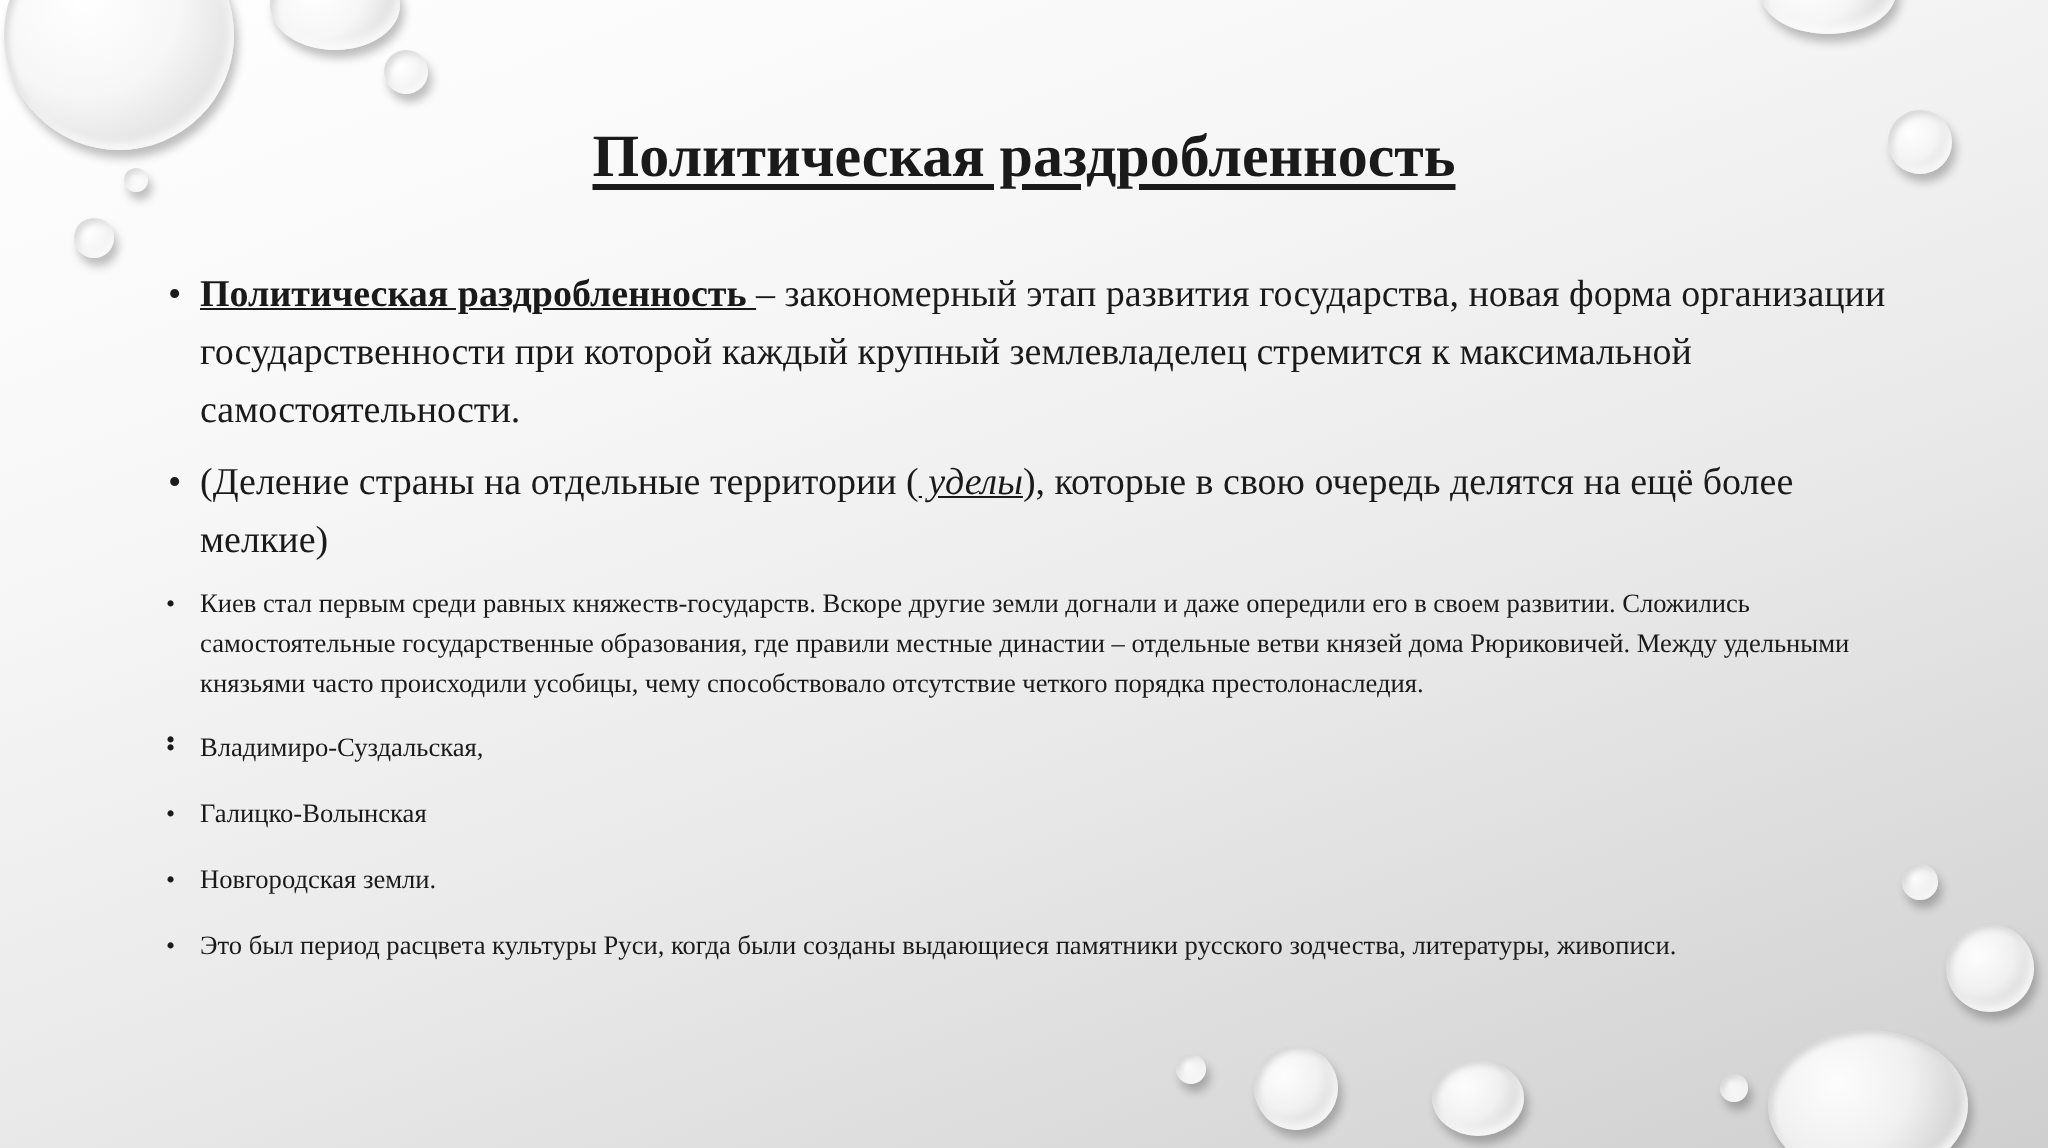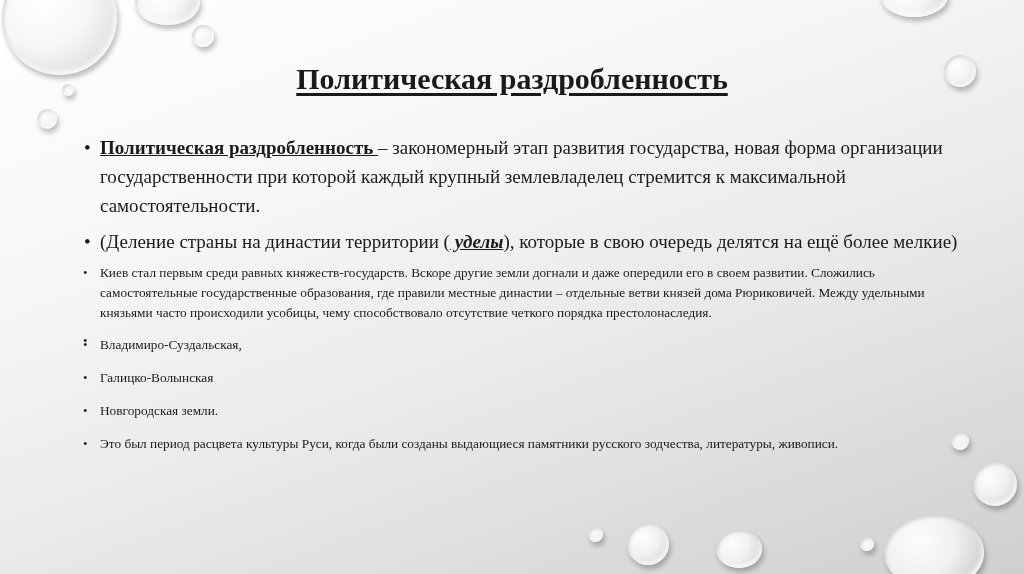--- a/index.html
+++ b/index.html
@@ -14,21 +14,21 @@
     font-size:30px; font-weight:bold; text-decoration:underline; text-underline-offset:4px; }
   .content { position:absolute; left:78px; top:133px; width:880px; }
   .item { position:relative; padding-left:22px; }
   .item .bullet { position:absolute; left:6px; }
   .big { font-size:19px; line-height:29px; margin-bottom:7px; }
   .small { font-size:13.3px; line-height:20px; margin-bottom:8px; }
   .big .bullet { top:0; font-size:19px; }
   .small .bullet { top:0; font-size:13px; left:5px; }
   .u { text-decoration:underline; }
   .b { font-weight:bold; }
-  .i { font-style:italic;font-weight:bold; }
+  .i { font-style:italic; }
 </style>
 </head>
 <body>
 
 <div class="slide">
 
   <div class="drop" style="left:2px;top:-40px;width:115px;height:115px;"></div>
   <div class="drop" style="left:135px;top:-20px;width:65px;height:45px;"></div>
   <div class="drop" style="left:192px;top:25px;width:22px;height:22px;"></div>
   <div class="drop" style="left:62px;top:84px;width:12px;height:12px;"></div>
@@ -45,21 +45,21 @@
 
   <div class="title">Политическая раздробленность</div>
 
   <div class="content">
     <div class="item big">
       <span class="bullet">•</span>
       <span class="b u">Политическая раздробленность </span><span>– закономерный этап развития государства, новая форма организации  государственности при которой каждый крупный землевладелец стремится к максимальной самостоятельности.</span>
     </div>
     <div class="item big">
       <span class="bullet">•</span>
-      <span>(Деление страны на династии территории (</span><span class="i u"> уделы</span><span>), которые в свою очередь делятся на ещё более мелкие)</span>
+      <span>(Деление страны на отдельные территории (</span><span class="i u"> уделы</span><span>), которые в свою очередь делятся на ещё более мелкие)</span>
     </div>
     <div class="item small" style="margin-top:4px;">
       <span class="bullet">•</span>
       <span>Киев стал первым среди равных княжеств-государств. Вскоре другие земли догнали и даже опередили его в своем развитии. Сложились самостоятельные государственные образования, где правили местные династии – отдельные ветви князей дома Рюриковичей. Между удельными князьями часто происходили усобицы, чему способствовало отсутствие четкого порядка престолонаследия.</span>
     </div>
     <div class="item small" style="margin-bottom:12px;">
       <span class="bullet">•</span>
     </div>
     <div class="item small" style="margin-bottom:13px;">
       <span class="bullet">•</span>

